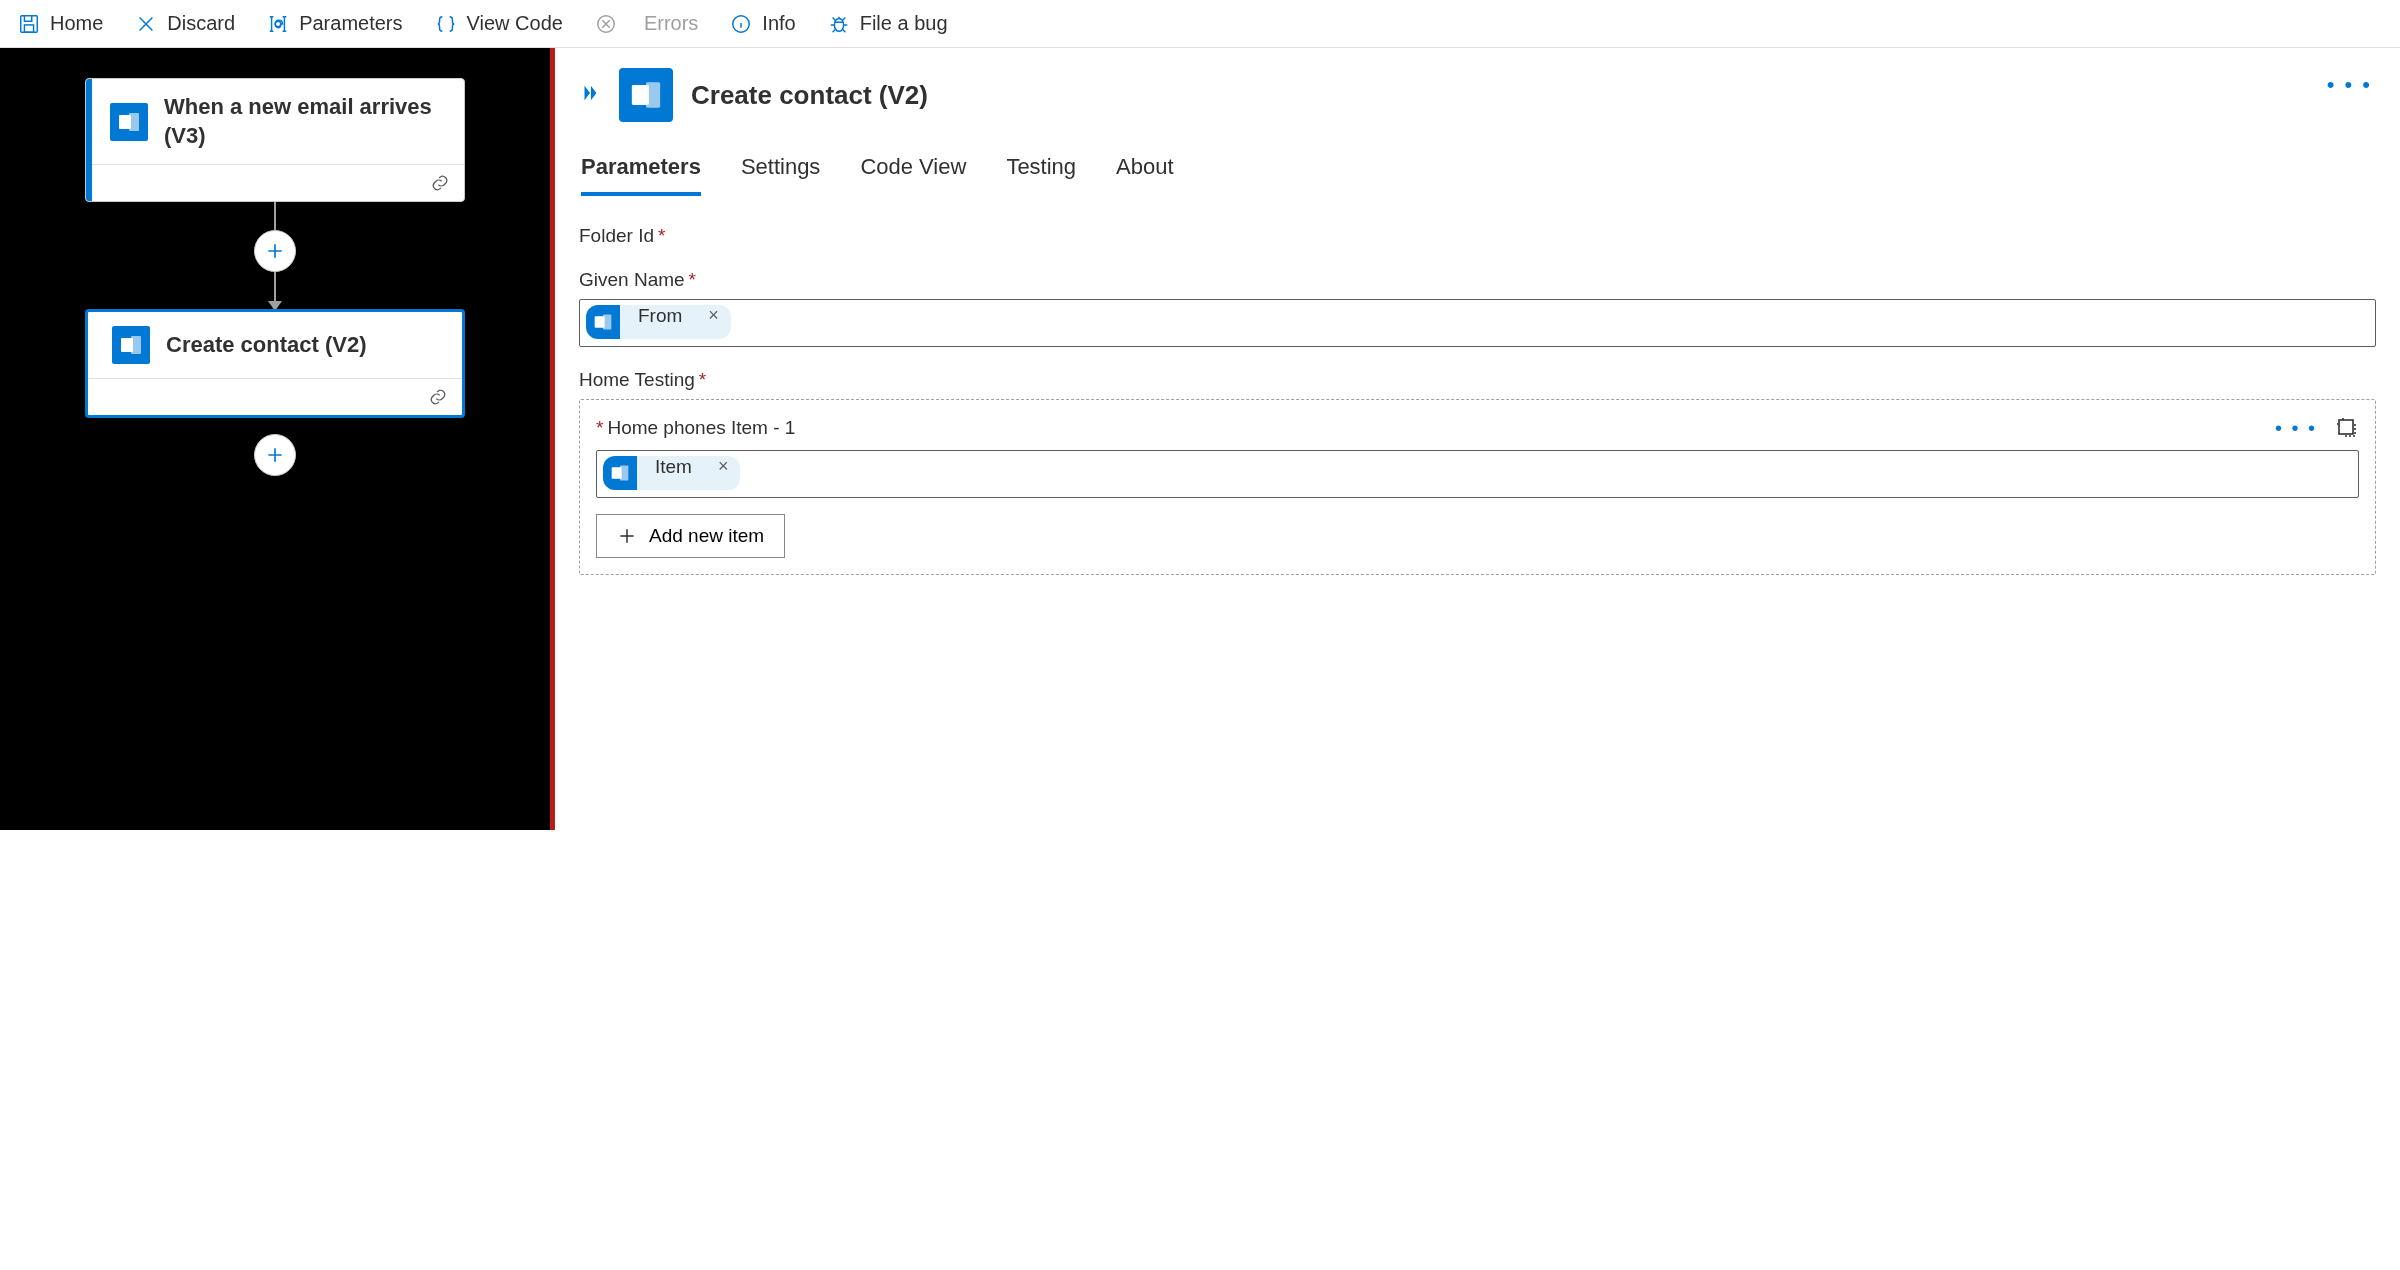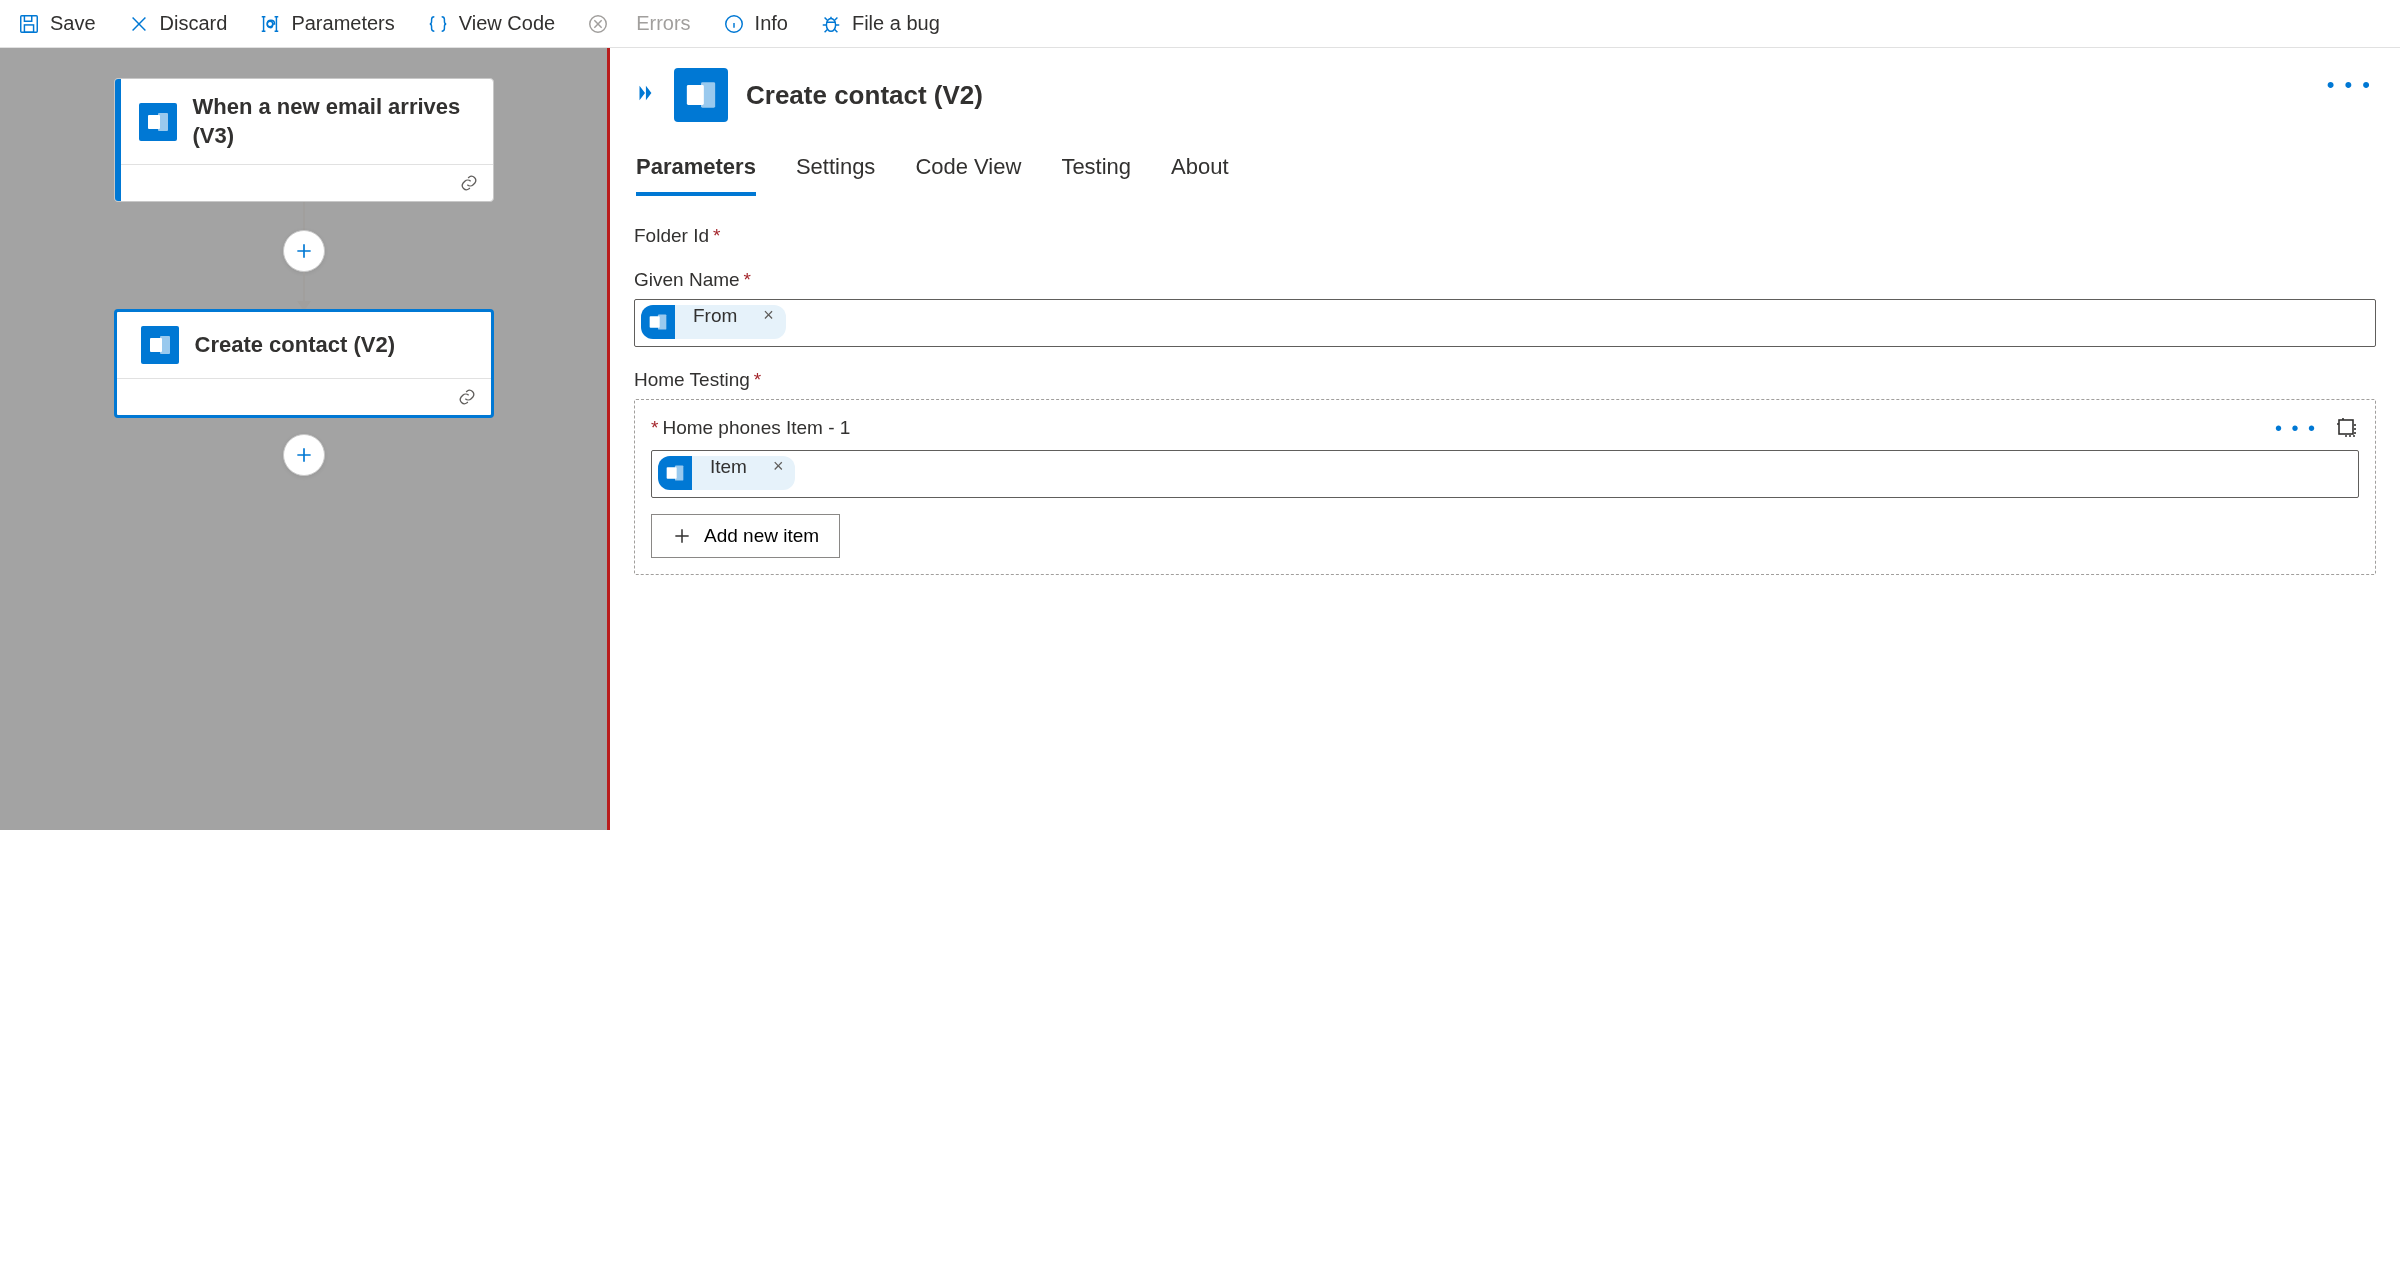--- a/index.html
+++ b/index.html
@@ -3,21 +3,21 @@
 <meta charset="utf-8">
 <style>
   * { box-sizing: border-box; margin: 0; padding: 0; }
   body { font-family: "Segoe UI", -apple-system, sans-serif; background: #fff; color: #323130; }
   .toolbar { display: flex; align-items: center; gap: 32px; padding: 12px 18px; border-bottom: 1px solid #e1e1e1; }
   .tb-item { display: inline-flex; align-items: center; gap: 10px; font-size: 20px; color: #323130; cursor: pointer; }
   .tb-item.disabled { color: #a19f9d; gap: 27px; }
   .tb-item svg { width: 22px; height: 22px; stroke: #0078d4; fill: none; stroke-width: 1.6; }
   .tb-item.disabled svg { stroke: #a19f9d; }
   .main { display: flex; height: calc(840px - 58px); }
-  .canvas { width: 610px; background: #a3a3a3; padding: 30px 45px; border-right: 3px solid #b91c1c; }
+  .canvas { width: 555px; background: #000000; padding: 30px 45px; border-right: 5px solid #b91c1c; }
   .node { width: 380px; margin: 0 auto; background: #fff; border: 1px solid #c8c8c8; border-radius: 4px; position: relative; }
   .node.selected { border: 3px solid #0078d4; }
   .node .bar { position: absolute; left: 0; top: 0; bottom: 0; width: 6px; background: #0078d4; border-radius: 3px 0 0 3px; }
   .node-header { display: flex; align-items: center; gap: 16px; padding: 14px 18px 14px 24px; border-bottom: 1px solid #e1e1e1; }
   .node-icon { width: 38px; height: 38px; background: #0078d4; border-radius: 2px; display: flex; align-items: center; justify-content: center; flex-shrink: 0; }
   .node-icon svg { width: 24px; height: 24px; fill: #fff; }
   .node-title { font-size: 22px; font-weight: 600; line-height: 1.3; }
   .node-footer { display: flex; justify-content: flex-end; padding: 8px 14px; }
   .node-footer svg { width: 20px; height: 20px; stroke: #605e5c; fill: none; stroke-width: 1.6; }
   .connector { display: flex; flex-direction: column; align-items: center; margin: -2px 0; }
@@ -59,21 +59,21 @@
 </head>
 <body>
 
 <div class="toolbar">
   <div class="tb-item">
     <svg viewBox="0 0 24 24">
         <rect x="3" y="3" width="18" height="18" rx="1"></rect>
         <path d="M7 3v6h8V3"></path>
         <rect x="7" y="13" width="10" height="8"></rect>
       </svg>
-    <span>Save</span>
+    <span>Home</span>
   </div>
   <div class="tb-item">
     <svg viewBox="0 0 24 24">
         <path d="M5 5l14 14M19 5L5 19"></path>
       </svg>
     <span>Discard</span>
   </div>
   <div class="tb-item">
     <svg viewBox="0 0 24 24">
         <path d="M5 4v16M3 4h4M3 20h4M19 4v16M17 4h4M17 20h4"></path>

